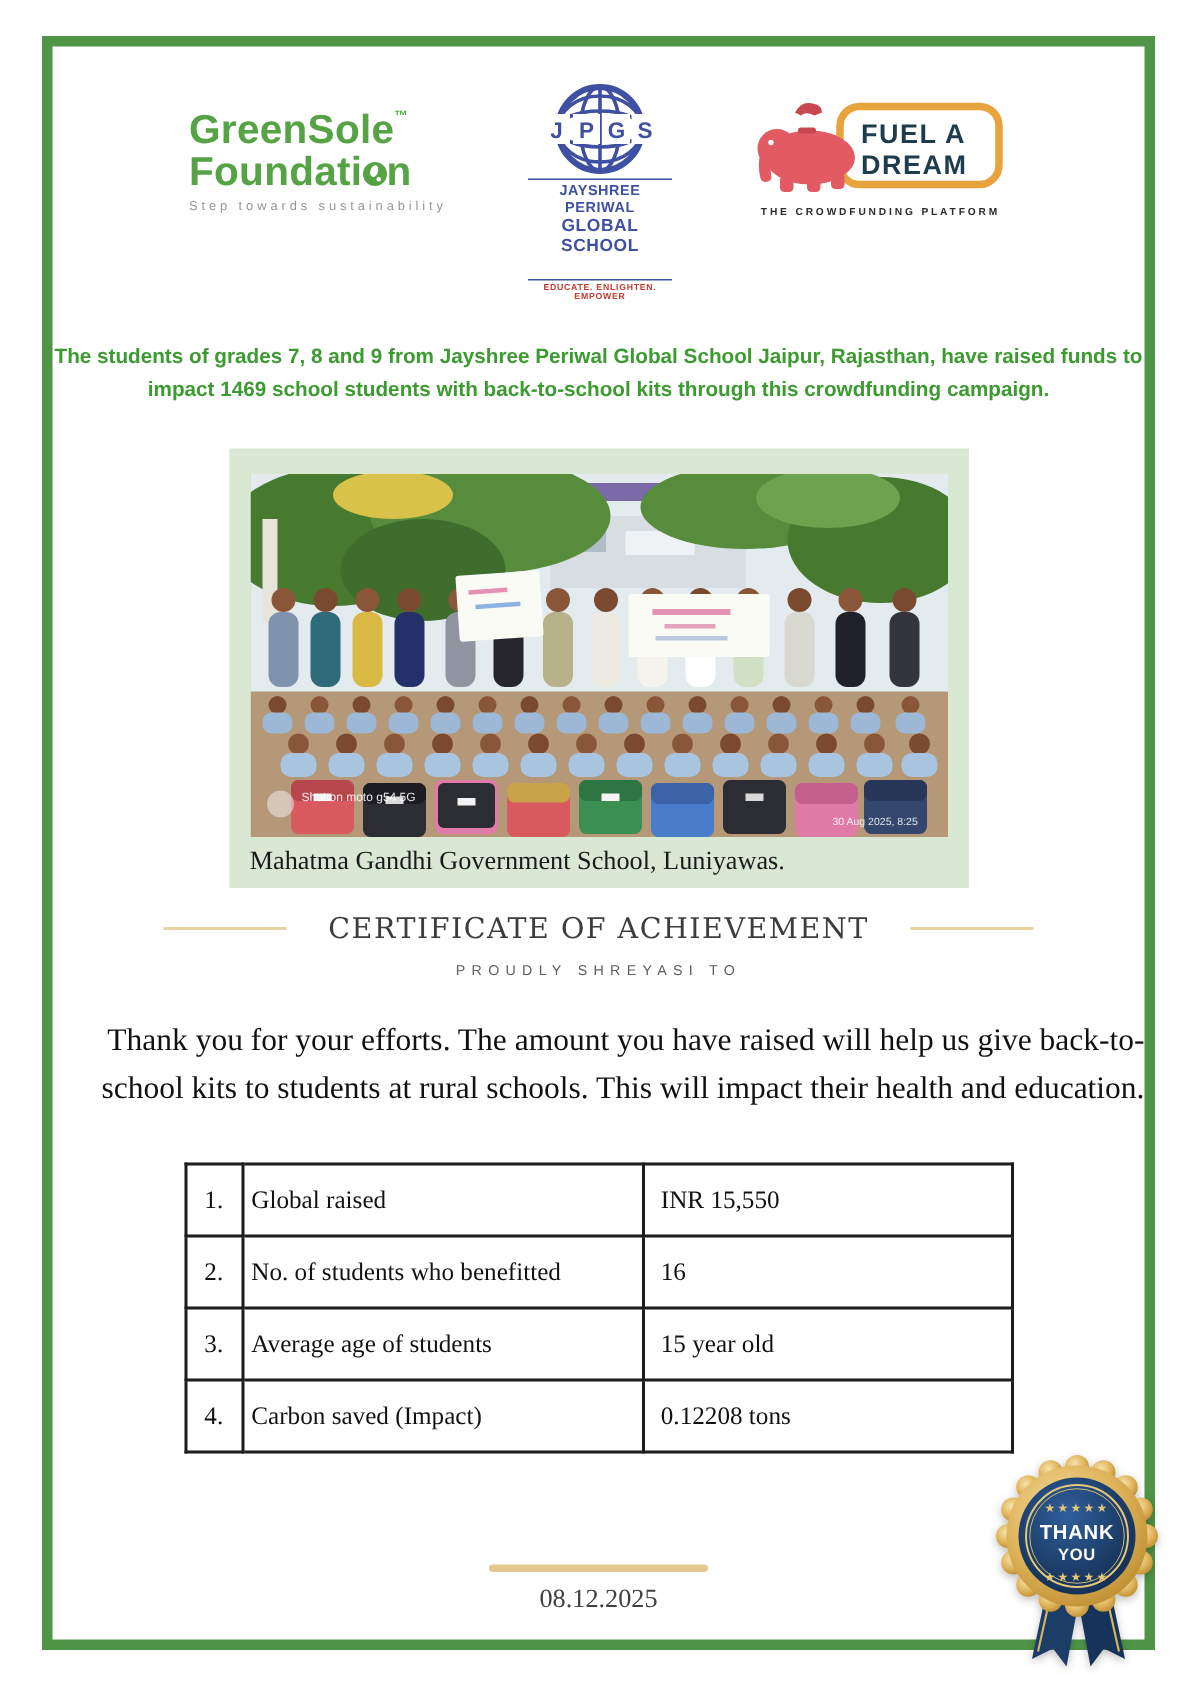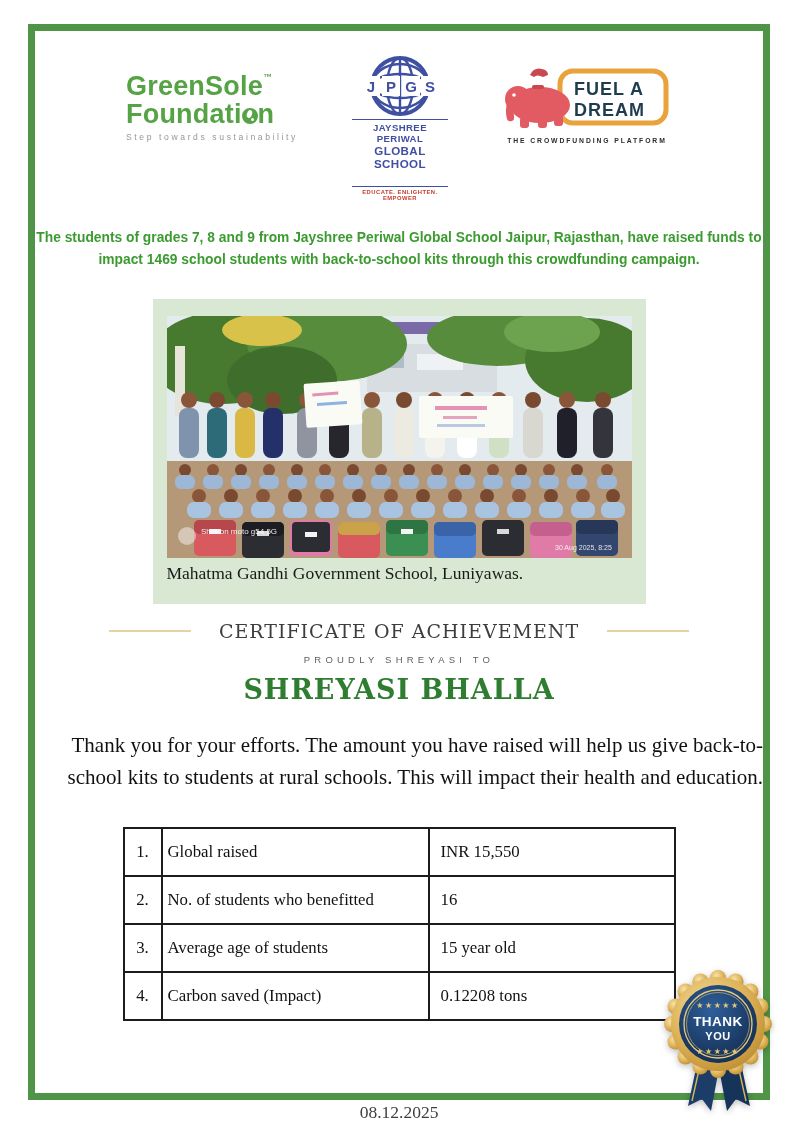--- a/index.html
+++ b/index.html
@@ -42,21 +42,21 @@
   .jpgs-line3{color:var(--jpgs-red);font-weight:700;font-size:5.8px;letter-spacing:.5px;margin-top:2px}
 
   .fuel{margin-top:6px;text-align:center;font-family:"Liberation Sans",sans-serif}
   .fuel-tagline{margin-top:2px;color:#2b2b2b;font-size:6.8px;letter-spacing:1.9px;font-weight:700}
 
   
   .intro{margin-top:26px;max-width:726px;text-align:center;color:var(--intro-green);
          font-family:"Liberation Sans",sans-serif;font-weight:700;font-size:13.8px;line-height:1.6}
 
   
-  .photo-card{margin-top:28px;width:493px;background:var(--card-green);padding:17px 14px 18px 14px}
+  .photo-card{margin-top:28px;width:493px;background:var(--card-green);padding:17px 14px 6px 14px}
   .photo-frame{width:465px;height:242px;background:#cfd8cf;overflow:hidden}
   .photo-frame svg{display:block}
   .photo-caption{font-size:17.5px;color:#1a1a1a;padding:5px 0 2px 0;font-family:"Liberation Serif",serif}
 
   
   .cert-heading-row{margin-top:16px;display:flex;align-items:center;gap:28px;width:580px;justify-content:space-between}
   .tan-rule{height:2px;background:var(--tan-line);flex:1 1 auto}
   .cert-heading{white-space:nowrap;font-family:"DejaVu Serif",serif;font-size:19px;color:var(--heading-ink);letter-spacing:1px;font-weight:500}
   .presented{margin-top:12px;font-family:"Liberation Sans",sans-serif;font-size:9.5px;letter-spacing:4.2px;color:#606060;font-weight:500}
   .recipient{margin-top:9px;font-family:"DejaVu Serif",serif;font-size:27px;font-weight:600;color:var(--name-green);letter-spacing:1px}
@@ -404,21 +404,20 @@
       <div class="photo-caption">Mahatma Gandhi Government School, Luniyawas.</div>
     </div>
 
     <div class="cert-heading-row">
       <div class="tan-rule"></div>
       <div class="cert-heading">CERTIFICATE OF ACHIEVEMENT</div>
       <div class="tan-rule"></div>
     </div>
 
     <div class="presented">PROUDLY SHREYASI TO</div>
-    <div class="recipient">SHREYASI BHALLA</div>
     <div class="message">Thank you for your efforts. The amount you have raised will help us give back-to-school kits to students at rural schools. This will impact their health and education.</div>
 
     <table class="stats">
       <tbody>
         <tr>
           <td class="c-num">1.</td>
           <td class="c-label">Global raised</td>
           <td class="c-value">INR 15,550</td>
         </tr>
         <tr>

